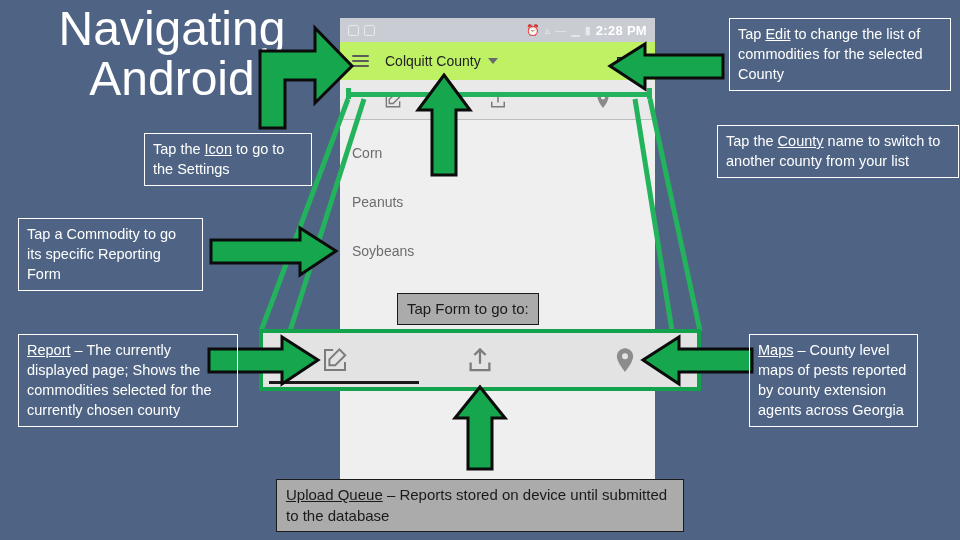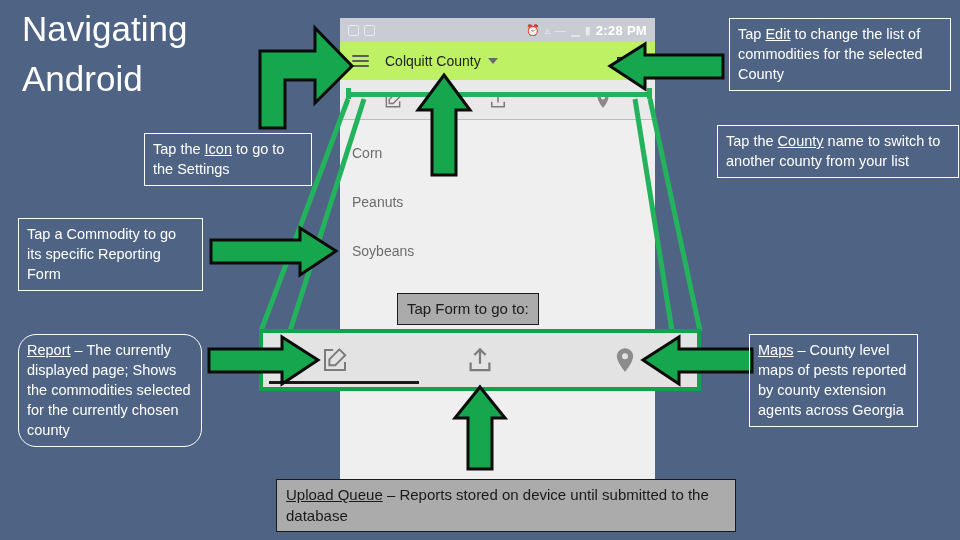--- a/index.html
+++ b/index.html
@@ -13,25 +13,26 @@
     width: 960px; height: 540px;
     background: #4F6484;
     overflow: hidden;
   }
 
   
   #title {
     position: absolute; left: 22px; top: 4px;
     width: 300px;
     color: #FFFFFF;
-    font-size: 35px;
+    font-size: 48px;
     line-height: 50px;
     font-weight: 400;
     letter-spacing: 0px;
     white-space: pre-line;
+    text-align: center;
   }
 
   
   #phone {
     position: absolute; left: 340px; top: 18px;
     width: 315px; height: 505px;
     background: #EFEFEF;
   }
   #statusbar {
     position: relative;
@@ -260,29 +261,29 @@
   </div>
 
   <div class="callout" style="left:717px; top:125px; width:242px;">
     <span><span>Tap the </span><u>County</u><span> name to switch to another county from your list</span></span>
   </div>
 
   <div class="callout" style="left:18px; top:218px; width:185px;">
     <span><span>Tap a Commodity to go its specific Reporting Form</span></span>
   </div>
 
-  <div class="callout" style="left:18px; top:334px; width:184px;border-radius:18px;">
+  <div class="callout" style="left:18px; top:334px; width:220px;">
     <span><u>Report</u><span> – The currently displayed page; Shows the commodities selected for the currently chosen county</span></span>
   </div>
 
   <div class="callout" style="left:749px; top:334px; width:169px;">
     <span><u>Maps</u><span> – County level maps of pests reported by county extension agents across Georgia</span></span>
   </div>
 
   <div class="gray-box" style="left:397px; top:293px;">
     <span><span>Tap Form to go to:</span></span>
   </div>
 
-  <div class="gray-box" style="left:276px; top:479px; width:460px;">
+  <div class="gray-box" style="left:276px; top:479px; width:408px;">
     <span><u>Upload Queue</u><span> – Reports stored on device until submitted to the database</span></span>
   </div>
 
 </div>
 
 </body></html>

